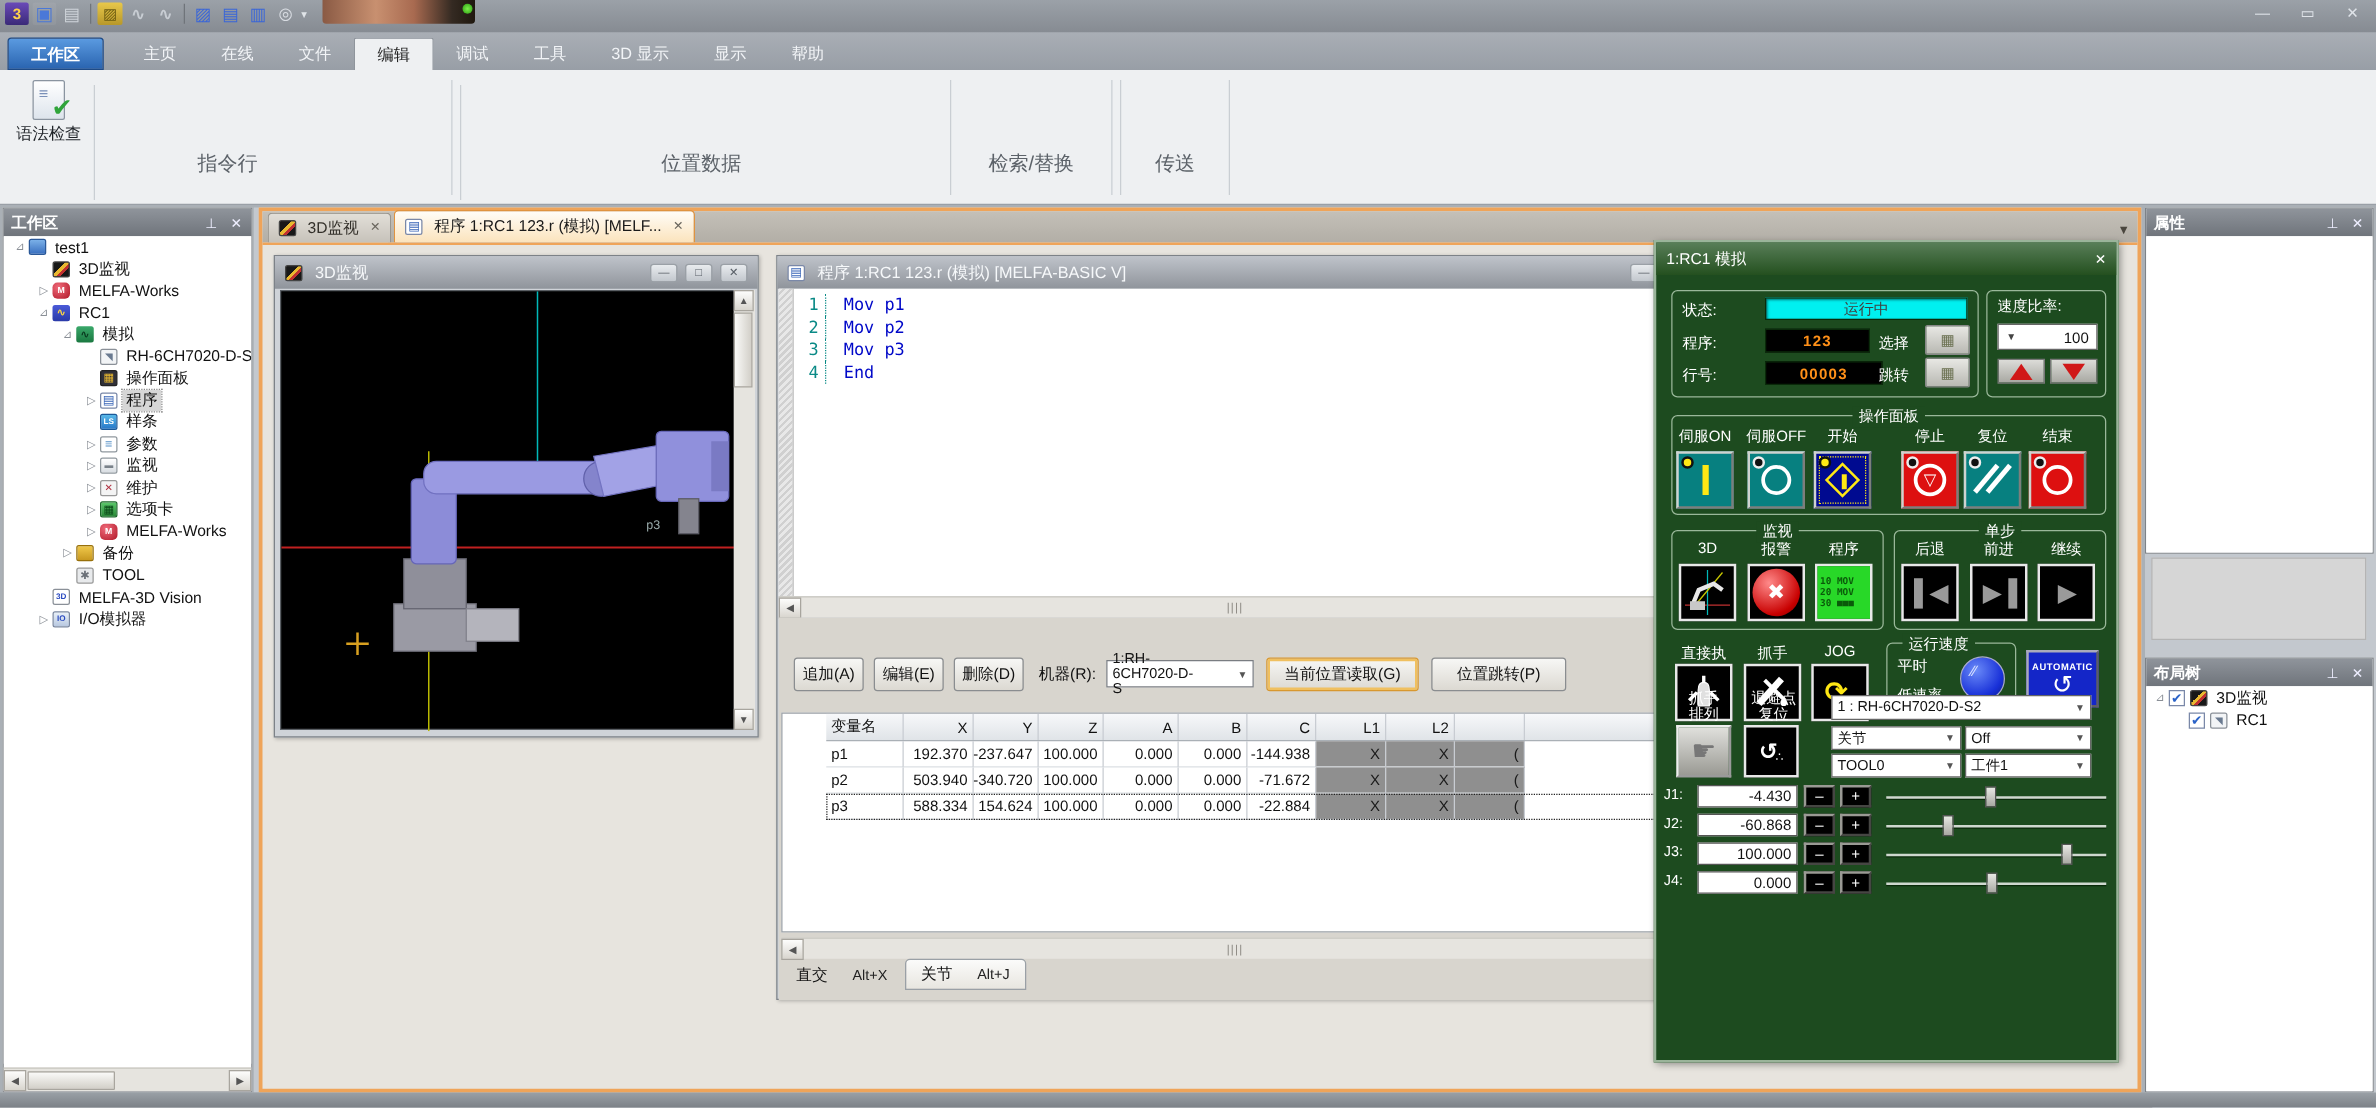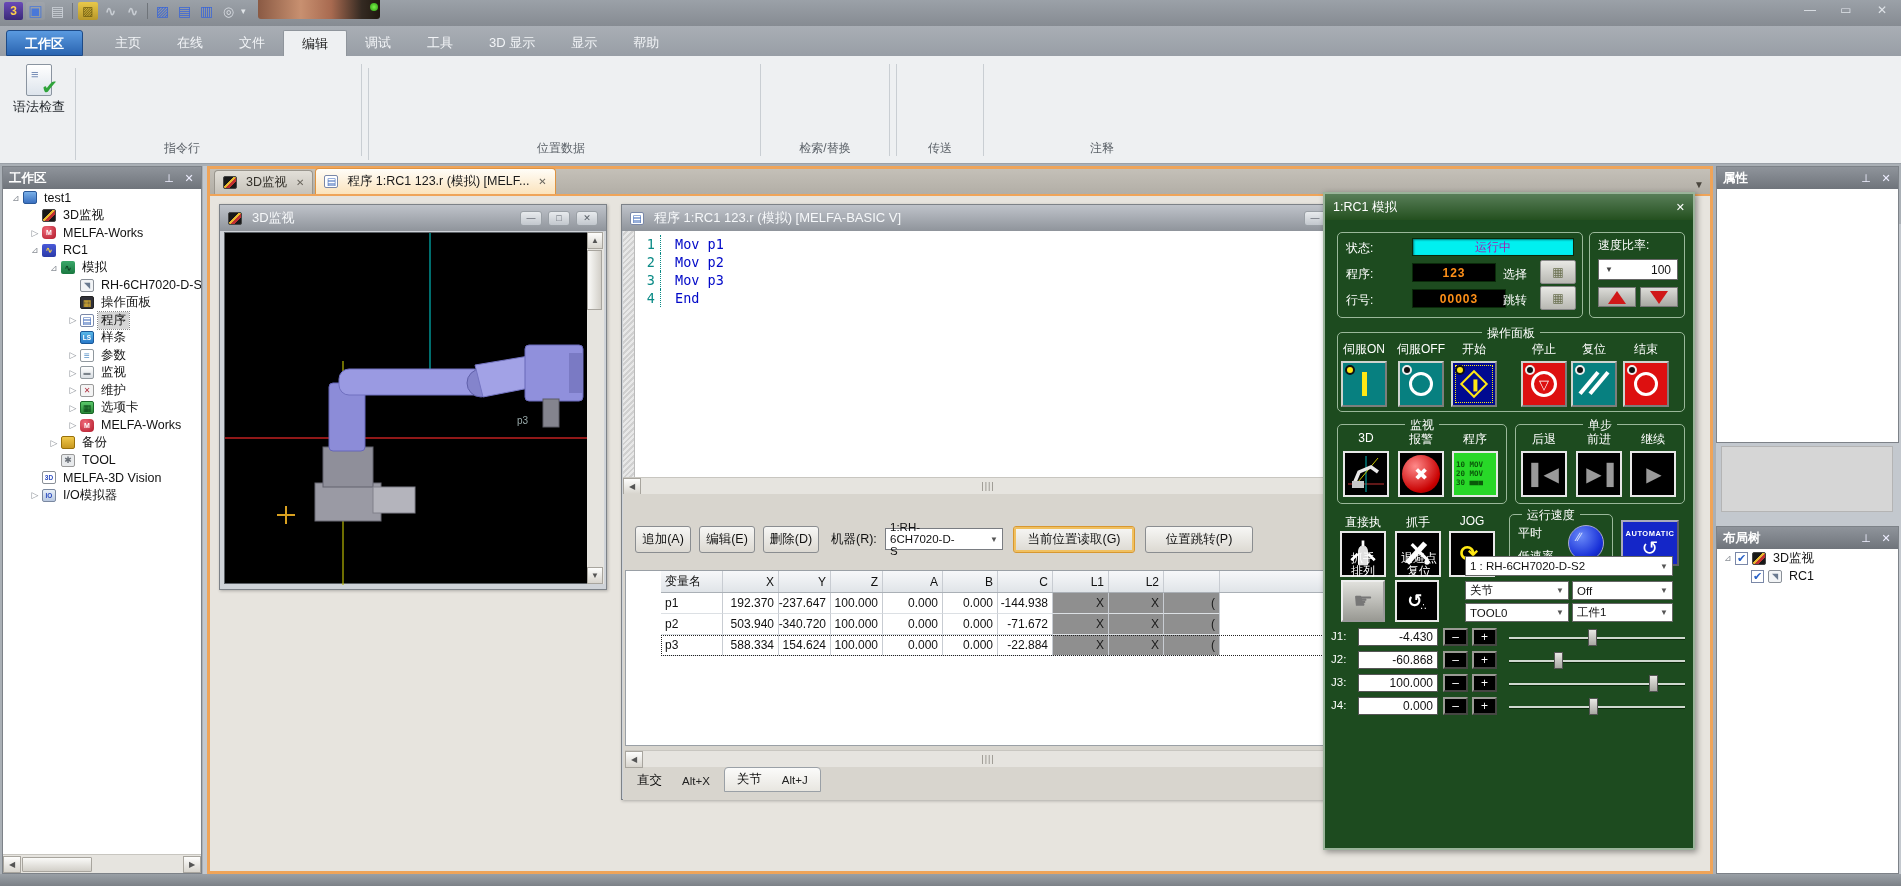--- a/index.html
+++ b/index.html
@@ -41,21 +41,21 @@
   .rtab { height:26px; line-height:26px; padding:0 18px; font-size:13px; color:#f2f4f7; cursor:default; }
   .rtab.file { background:linear-gradient(#5a9ae0,#2a64b0); color:#fff; border-radius:3px 3px 0 0;
     border:1px solid #1e4a86; margin-right:14px; font-weight:bold; }
   .rtab.act { background:#eef0f2; color:#222; border:1px solid #8f959c; border-bottom:none; border-radius:2px 2px 0 0; }
 
   
   .ribbon { position:absolute; left:0; top:56px; width:1901px; height:108px; background:#eef0f2;
     border-bottom:1px solid #9aa0a7; display:flex; padding:2px 0 0 6px; }
   .rgroup { position:relative; height:102px; display:flex; align-items:flex-start; padding-top:4px; }
   .gsep { width:1px; background:#c9ced3; margin:6px 3px; height:92px; }
-  .gcap { position:absolute; bottom:3px; left:0; right:0; text-align:center; font-size:12px; color:#5c6269; }
+  .gcap { position:absolute; bottom:18px; left:0; right:0; text-align:center; font-size:16px; color:#5c6269; }
   .rcol { display:flex; flex-direction:column; }
   .ritem { display:flex; align-items:center; height:26px; gap:4px; padding:0 5px; font-size:13px; color:#1f2328; white-space:nowrap; }
   .ritem.dis { color:#9aa2ab; }
   .ri { width:17px; height:17px; display:inline-flex; align-items:center; justify-content:center; font-size:13px; }
   .i-cut::before{content:"✂";color:#949ba4;font-size:15px}
   .i-undo::before{content:"↶";color:#9aa1a9;font-weight:bold;font-size:15px}
   .i-copyd::before{content:"▣";color:#9aa1a9;font-size:14px}
   .i-redo::before{content:"↷";color:#9aa1a9;font-weight:bold;font-size:15px}
   .i-paste::before{content:"▤";color:#c09a48;font-size:15px}
   .i-template::before{content:"⇄";color:#2f9e3f;font-weight:bold;font-size:14px}
@@ -184,21 +184,21 @@
   .oppanel { position:absolute; left:1113px; top:-4px; width:372px; height:658px;
     background:#1d4b1f; border:2px solid #9ab49a; box-shadow:2px 2px 6px rgba(0,0,0,.4); }
   .optitle { height:26px; background:linear-gradient(#587e58,#24501f); color:#fff; font-size:12.5px;
     display:flex; align-items:center; padding:0 8px; }
   .optitle .x { margin-left:auto; font-size:11px; color:#fff; }
   .opbody { position:relative; height:628px; color:#fff; font-size:12px; }
   .gbox { position:abs; position:absolute; border:1px solid #9ab89a; border-radius:5px; }
   .leg { position:absolute; top:-8px; left:50%; transform:translateX(-50%); background:#1d4b1f; padding:0 5px; white-space:nowrap; }
   .oplab { position:absolute; color:#fff; }
   .fld { position:absolute; display:flex; align-items:center; justify-content:center; font-weight:bold; border:1px solid #0a2a0a; box-shadow:inset 1px 1px 2px rgba(0,0,0,.5); }
-  .fld.cyan { background:#00f0f0; color:#a21caf; font-size:12px; font-weight:normal; }
+  .fld.cyan { background:#00f0f0; color:#404040; font-size:12px; font-weight:normal; }
   .fld.blk { background:#000; color:#ff9018; font-size:12px; letter-spacing:1px; }
   .mini { position:absolute; background:linear-gradient(#e8e8e4,#b8b8b2); border:1px solid #888; border-radius:2px;
     display:flex; align-items:center; justify-content:center; }
   .mini::before { content:"▦"; color:#6a7050; font-size:12px; }
   .spcombo { position:absolute; background:#fff; border:1px solid #666; color:#111; display:flex; align-items:center; font-size:12px; }
   .spcombo .arr { font-size:8px; color:#444; margin:0 6px; }
   .spcombo .val { margin-left:auto; padding-right:6px; }
   .tribtn { position:absolute; width:38px; height:20px; background:linear-gradient(#dcdcd8,#a8a8a2); border:1px solid #777;
     display:flex; align-items:center; justify-content:center; }
   .tribtn i { width:0; height:0; border-left:9px solid transparent; border-right:9px solid transparent; }
@@ -379,24 +379,20 @@
 
       <div class="gcap">检索/替换</div>
     </div>
     <div class="gsep"></div>
     <div class="gsep"></div>
     <div class="rgroup" style="width:80px">
 
       <div class="gcap">传送</div>
     </div>
     <div class="gsep"></div>
-    <div class="rgroup" style="width:230px">
-
-      <div class="gcap">注释</div>
-    </div>
   </div>
 
   <div class="lpanel">
     <div class="ptitle">
       <span>工作区</span>
         <span class="sp"></span>
       <span class="pico">⊥</span>
       <span class="pico">✕</span>
     </div>
     <div class="tree" id="tree">

